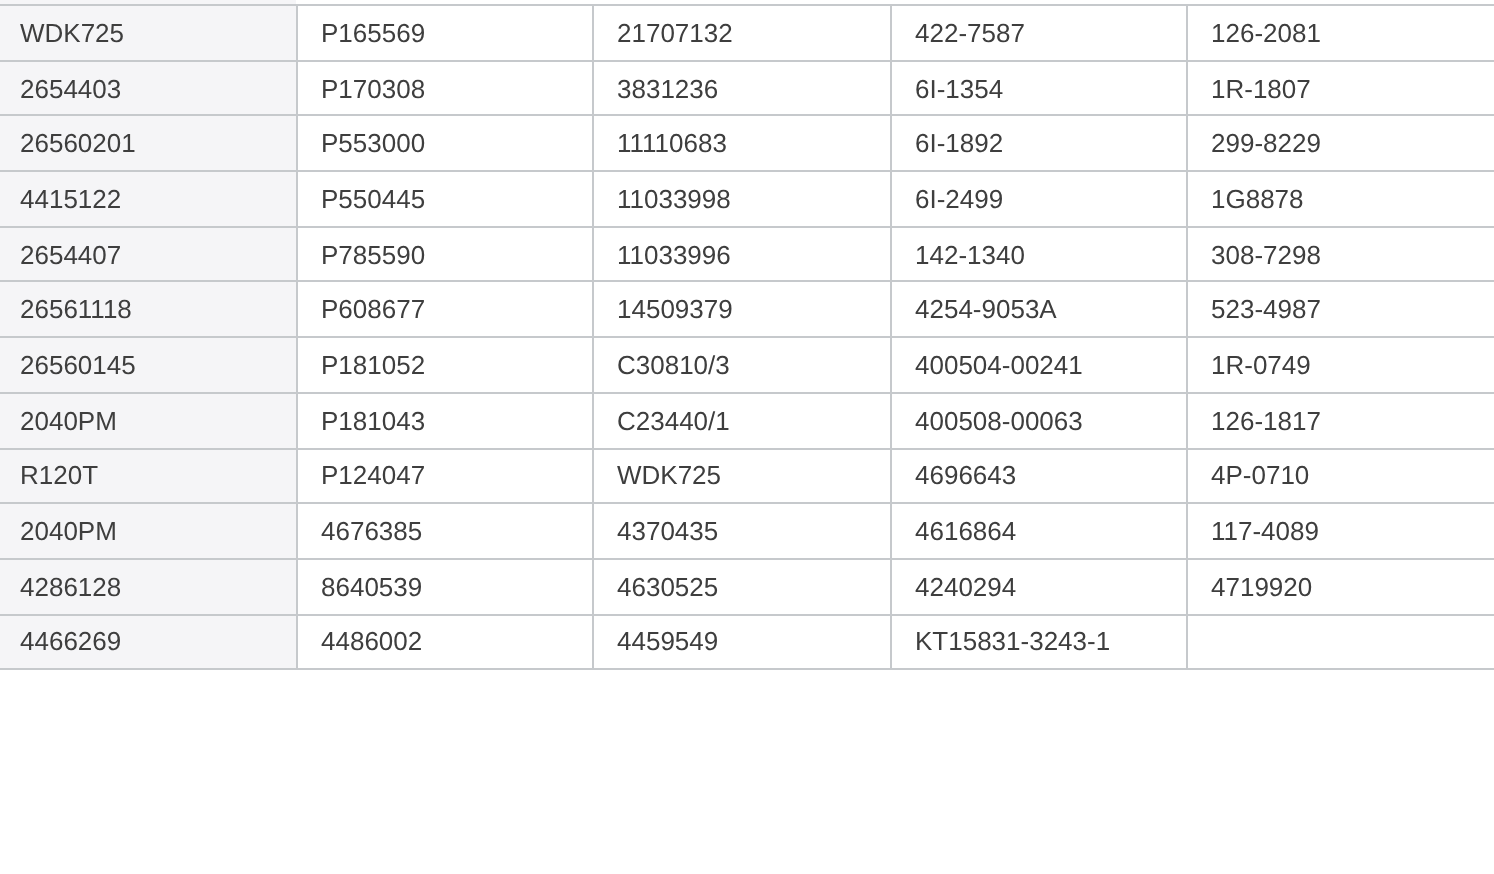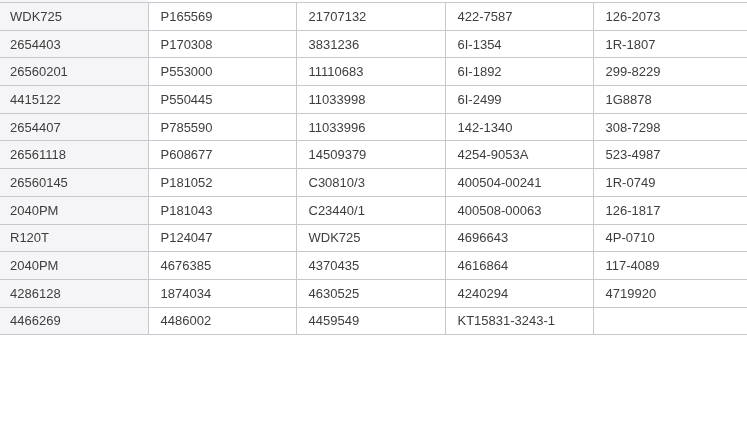--- a/index.html
+++ b/index.html
@@ -71,21 +71,21 @@
       <col class="c3">
       <col class="c4">
       <col class="c5">
   </colgroup>
   <tbody>
   <tr>
     <td>WDK725</td>
     <td>P165569</td>
     <td>21707132</td>
     <td>422-7587</td>
-    <td>126-2073</td>
+    <td>126-2081</td>
   </tr>
 
 
   <tr>
     <td>2654403</td>
     <td>P170308</td>
     <td>3831236</td>
     <td>6I-1354</td>
     <td>1R-1807</td>
   </tr>
@@ -151,21 +151,21 @@
   <tr>
     <td>2040PM</td>
     <td>4676385</td>
     <td>4370435</td>
     <td>4616864</td>
     <td>117-4089</td>
   </tr>
 
   <tr>
     <td>4286128</td>
-    <td>1874034</td>
+    <td>8640539</td>
     <td>4630525</td>
     <td>4240294</td>
     <td>4719920</td>
   </tr>
 
   <tr>
     <td>4466269</td>
     <td>4486002</td>
     <td>4459549</td>
     <td>KT15831-3243-1</td>

